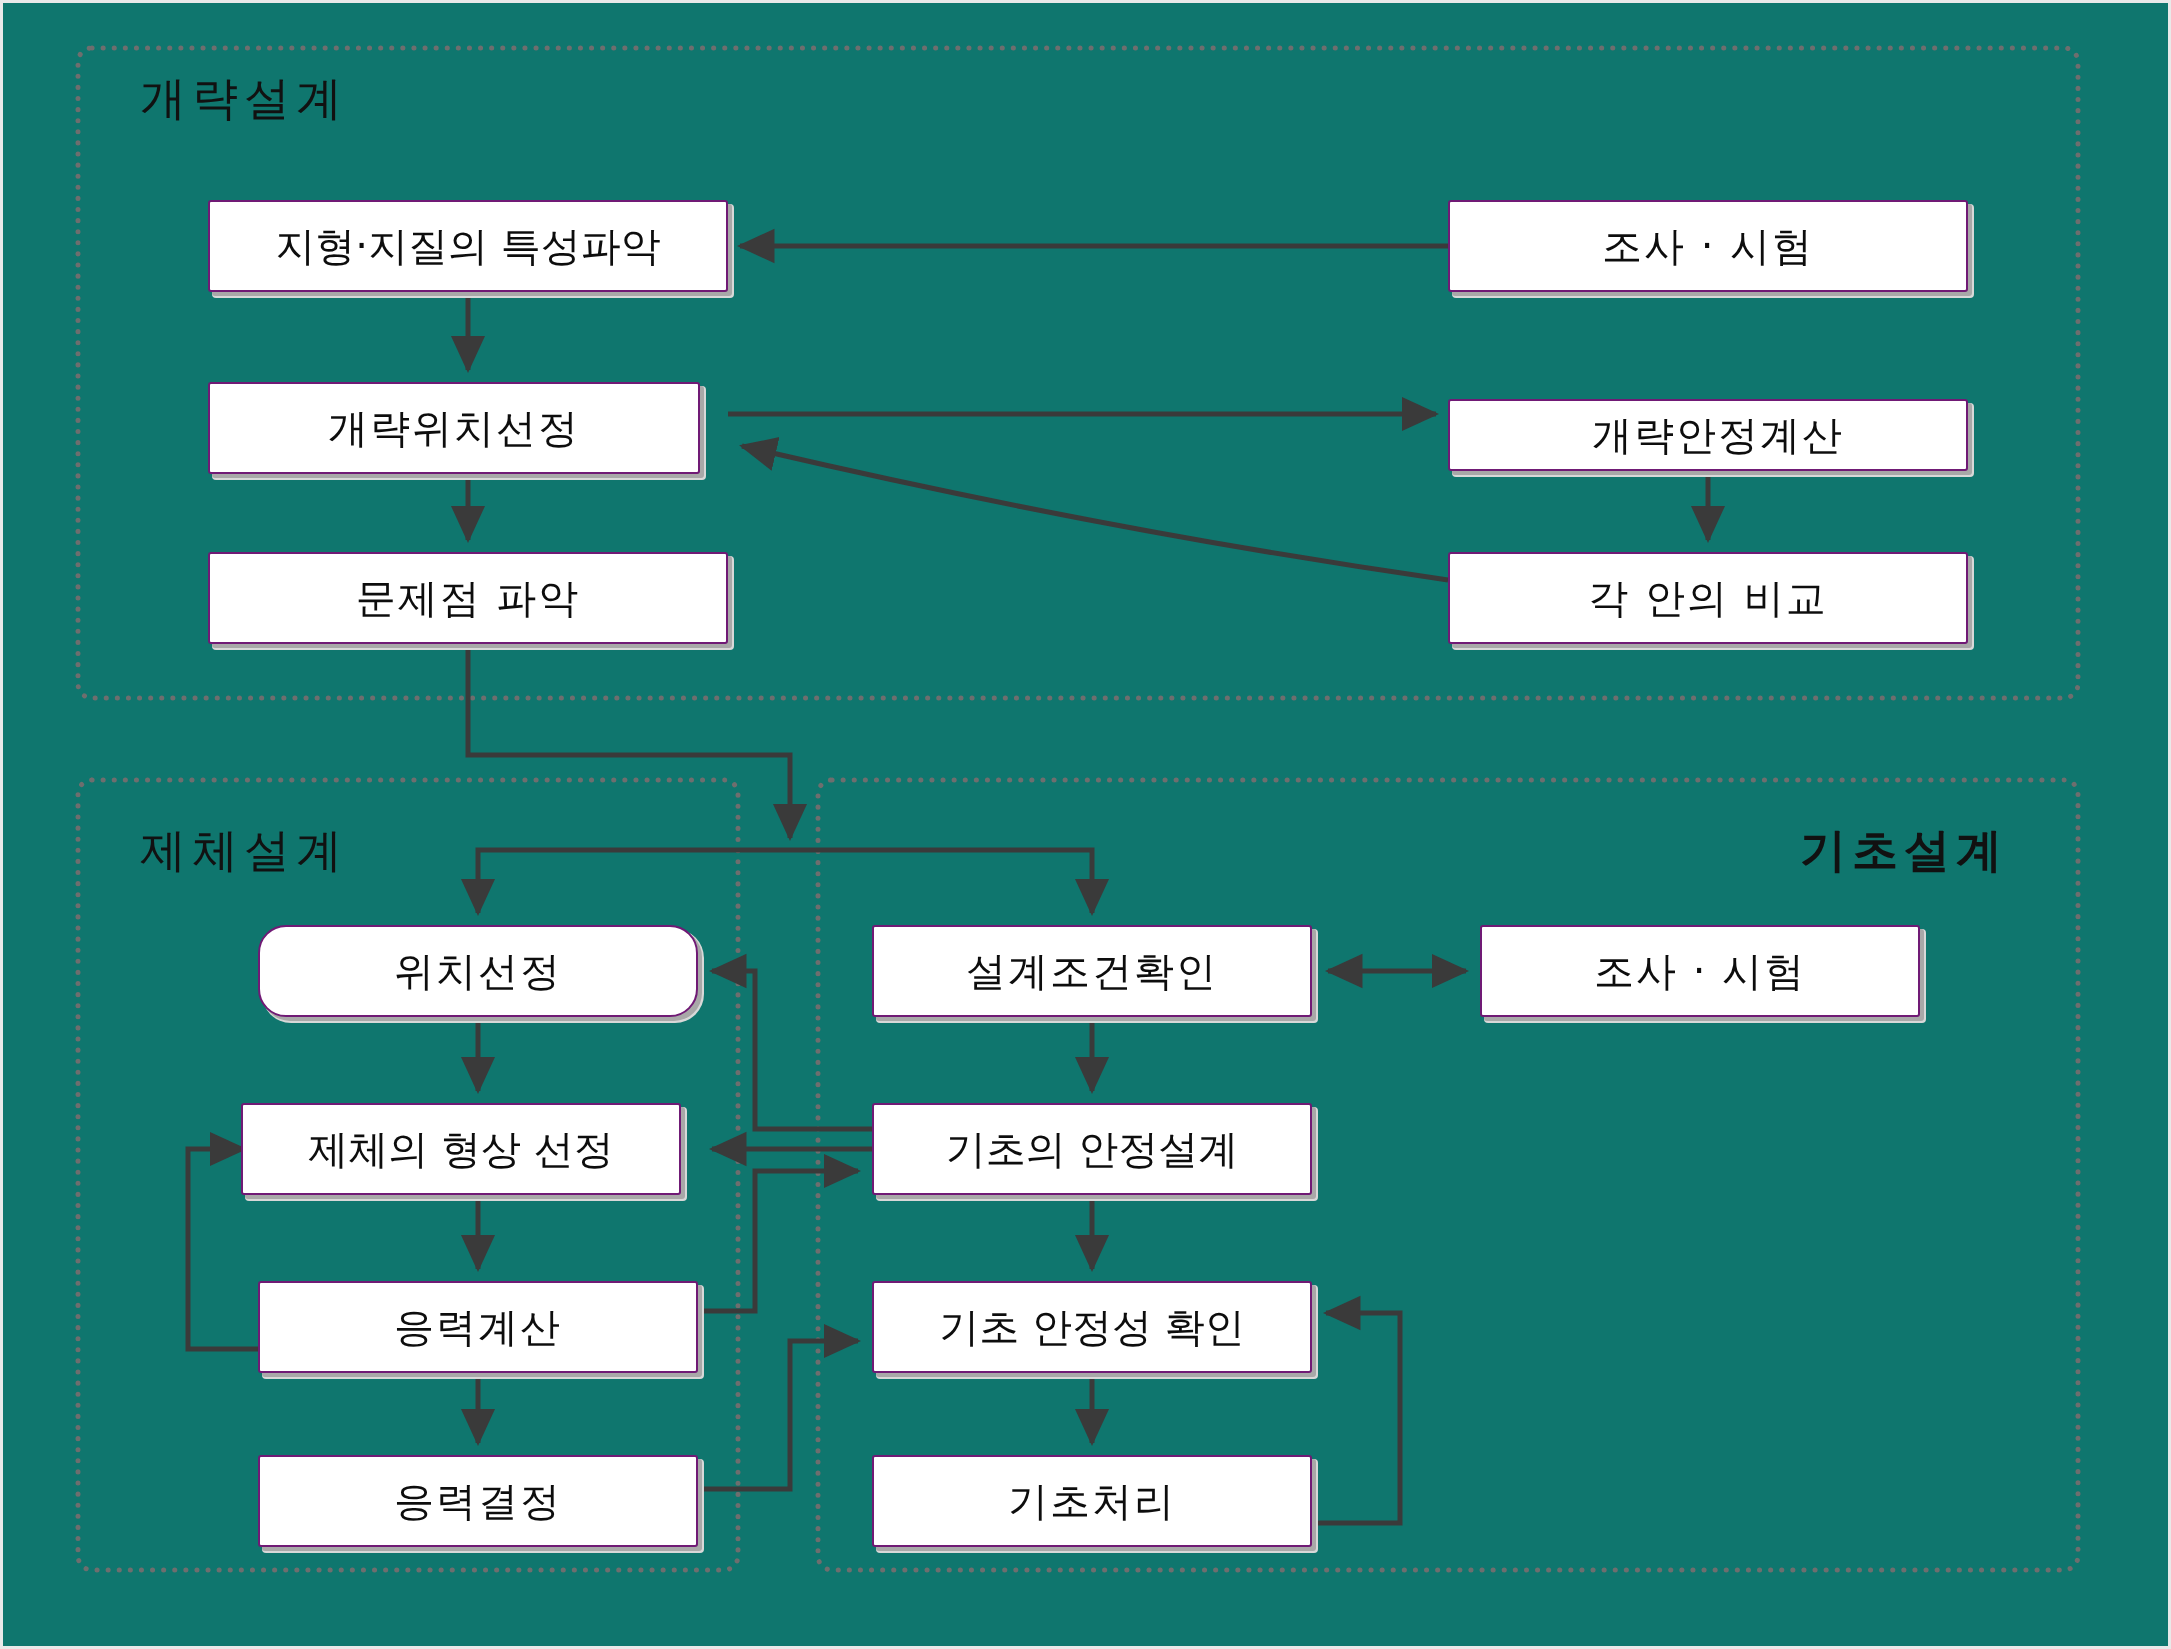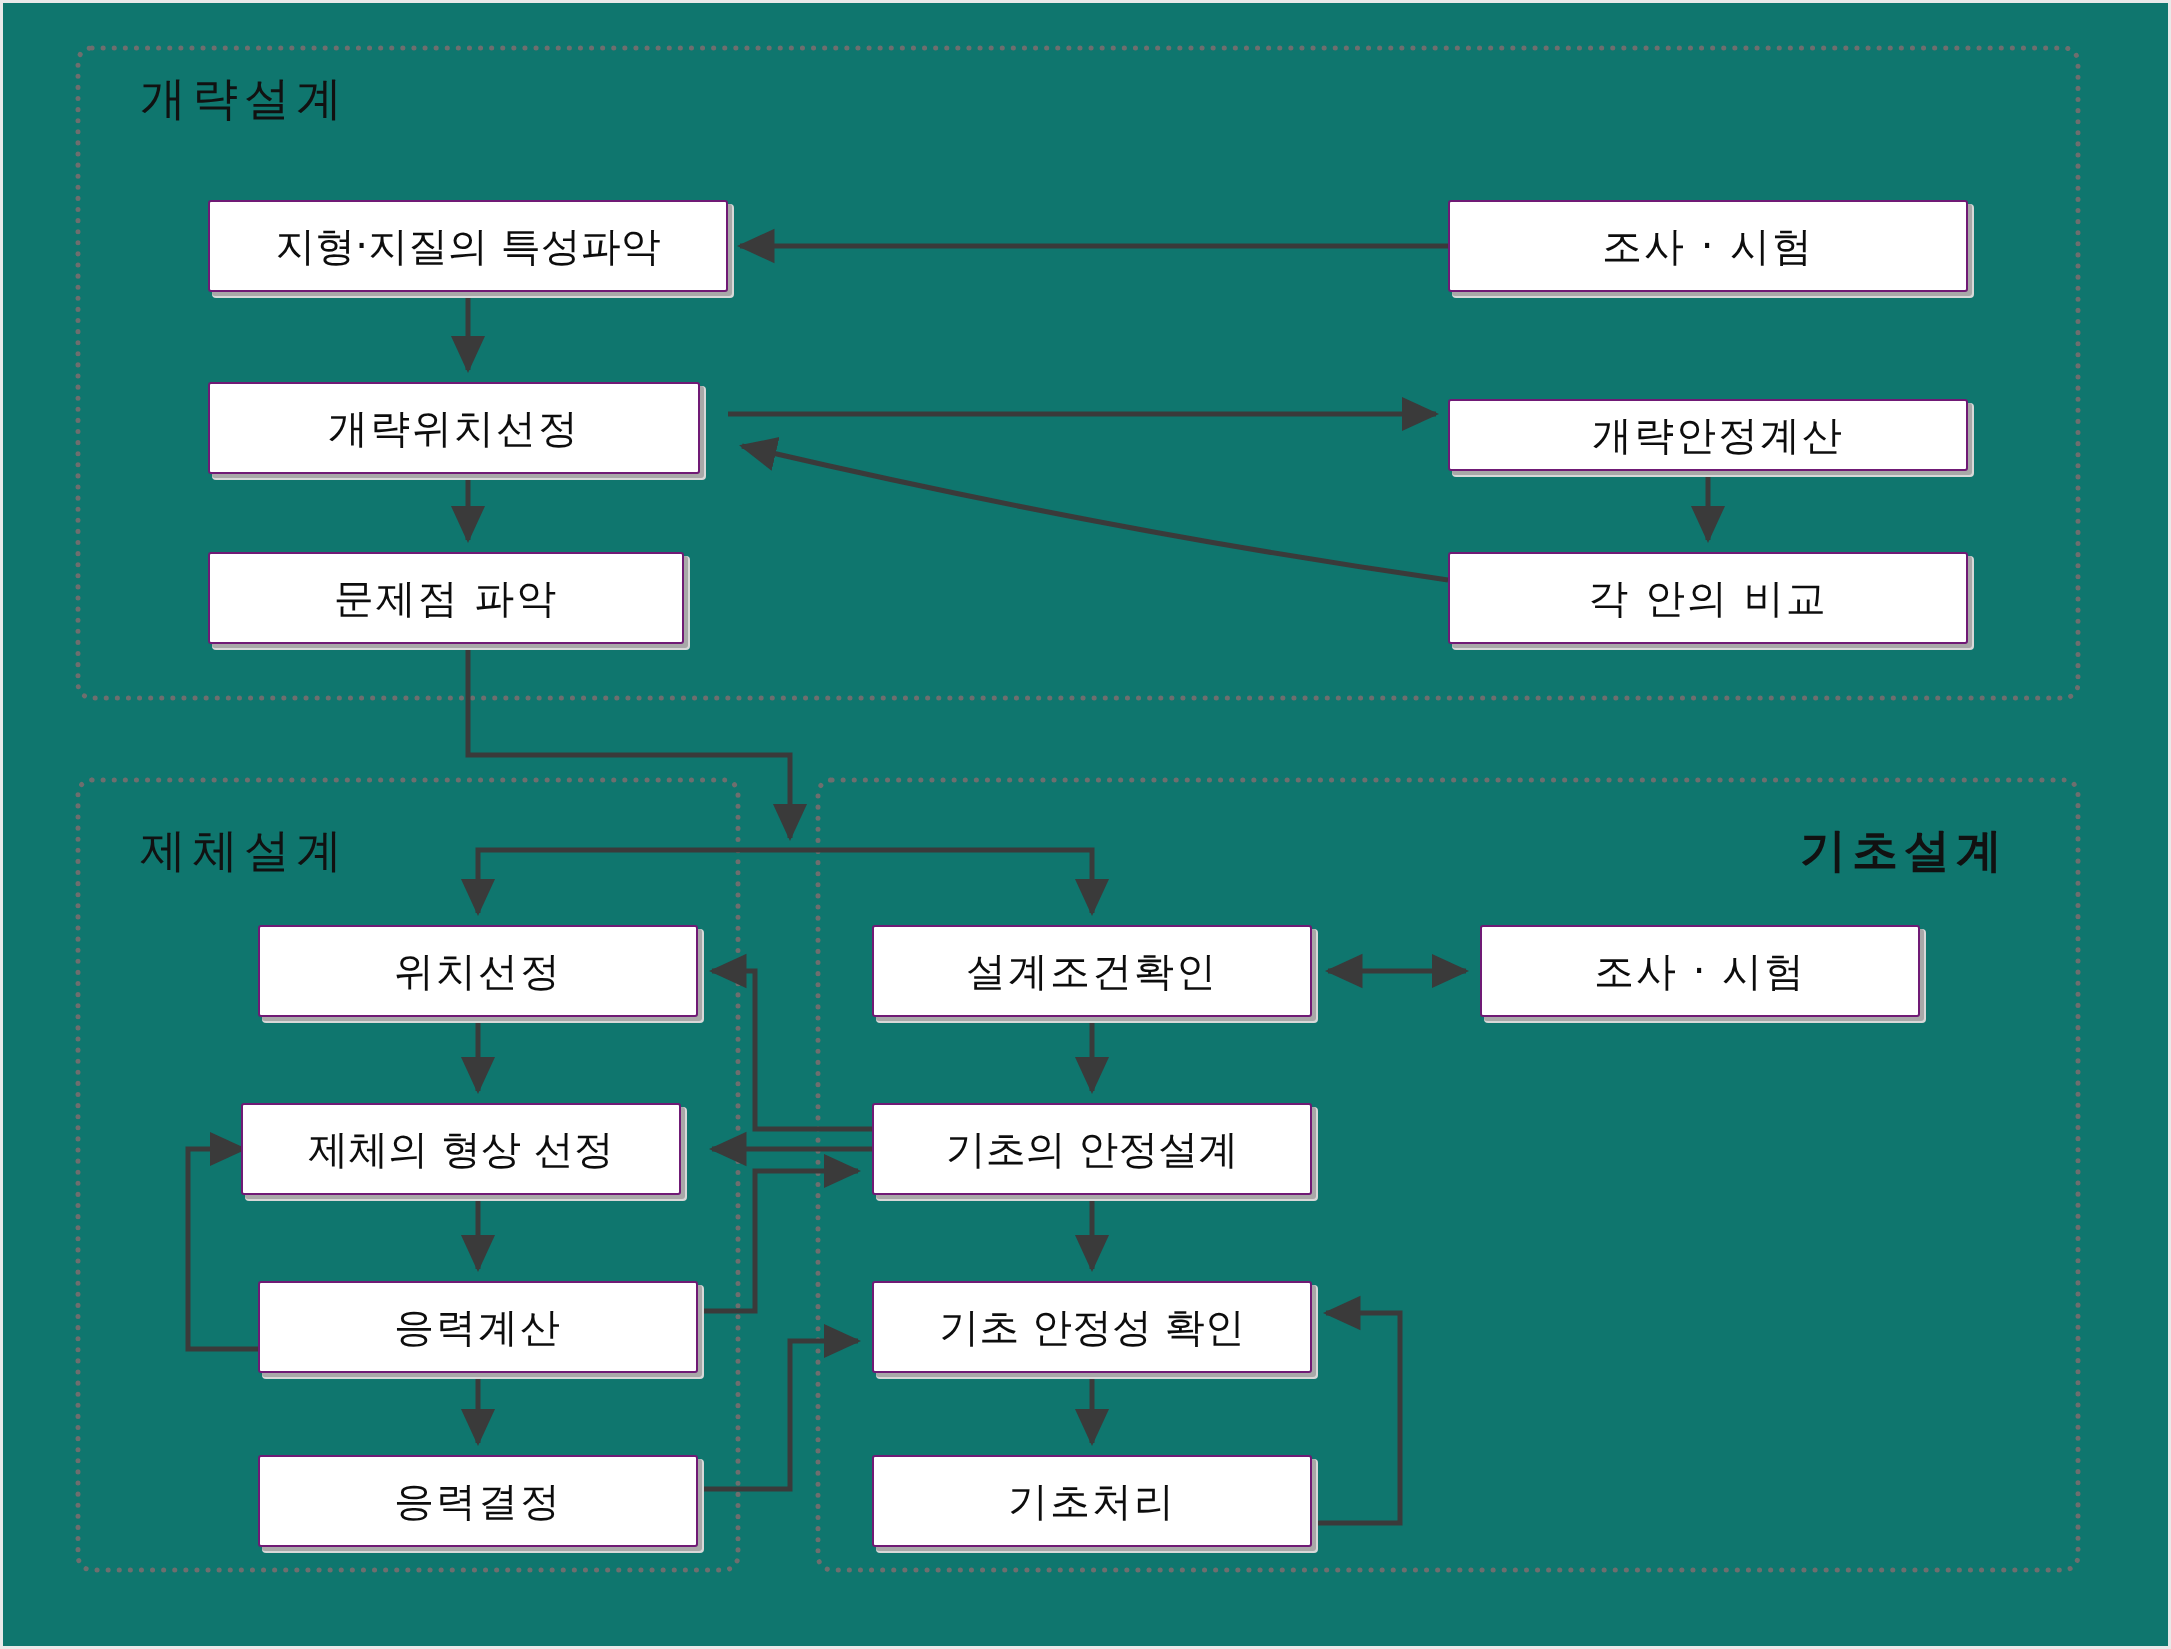--- a/index.html
+++ b/index.html
@@ -123,27 +123,27 @@
       </div>
       <div class="node" style="left: 1448px; top: 200px; width: 520px; height: 92px;">
         <span class="node-label">조사 · 시험</span>
       </div>
       <div class="node" style="left: 208px; top: 382px; width: 492px; height: 92px;">
         <span class="node-label">개략위치선정</span>
       </div>
       <div class="node" style="left: 1448px; top: 399px; width: 520px; height: 72px; padding-left: 20px;">
         <span class="node-label">개략안정계산</span>
       </div>
-      <div class="node" style="left: 208px; top: 552px; width: 476px; height: 92px;">
+      <div class="node" style="left: 208px; top: 552px; width: 520px; height: 92px;">
         <span class="node-label">문제점 파악</span>
       </div>
       <div class="node" style="left: 1448px; top: 552px; width: 520px; height: 92px;">
         <span class="node-label">각 안의 비교</span>
       </div>
-      <div class="node" style="left: 258px; top: 925px; width: 440px; height: 92px;">
+      <div class="node" style="left: 258px; top: 925px; width: 440px; height: 92px; border-radius: 28px;">
         <span class="node-label">위치선정</span>
       </div>
       <div class="node" style="left: 872px; top: 925px; width: 440px; height: 92px;">
         <span class="node-label">설계조건확인</span>
       </div>
       <div class="node" style="left: 1480px; top: 925px; width: 440px; height: 92px;">
         <span class="node-label">조사 · 시험</span>
       </div>
       <div class="node tight" style="left: 241px; top: 1103px; width: 440px; height: 92px;">
         <span class="node-label">제체의 형상 선정</span>

